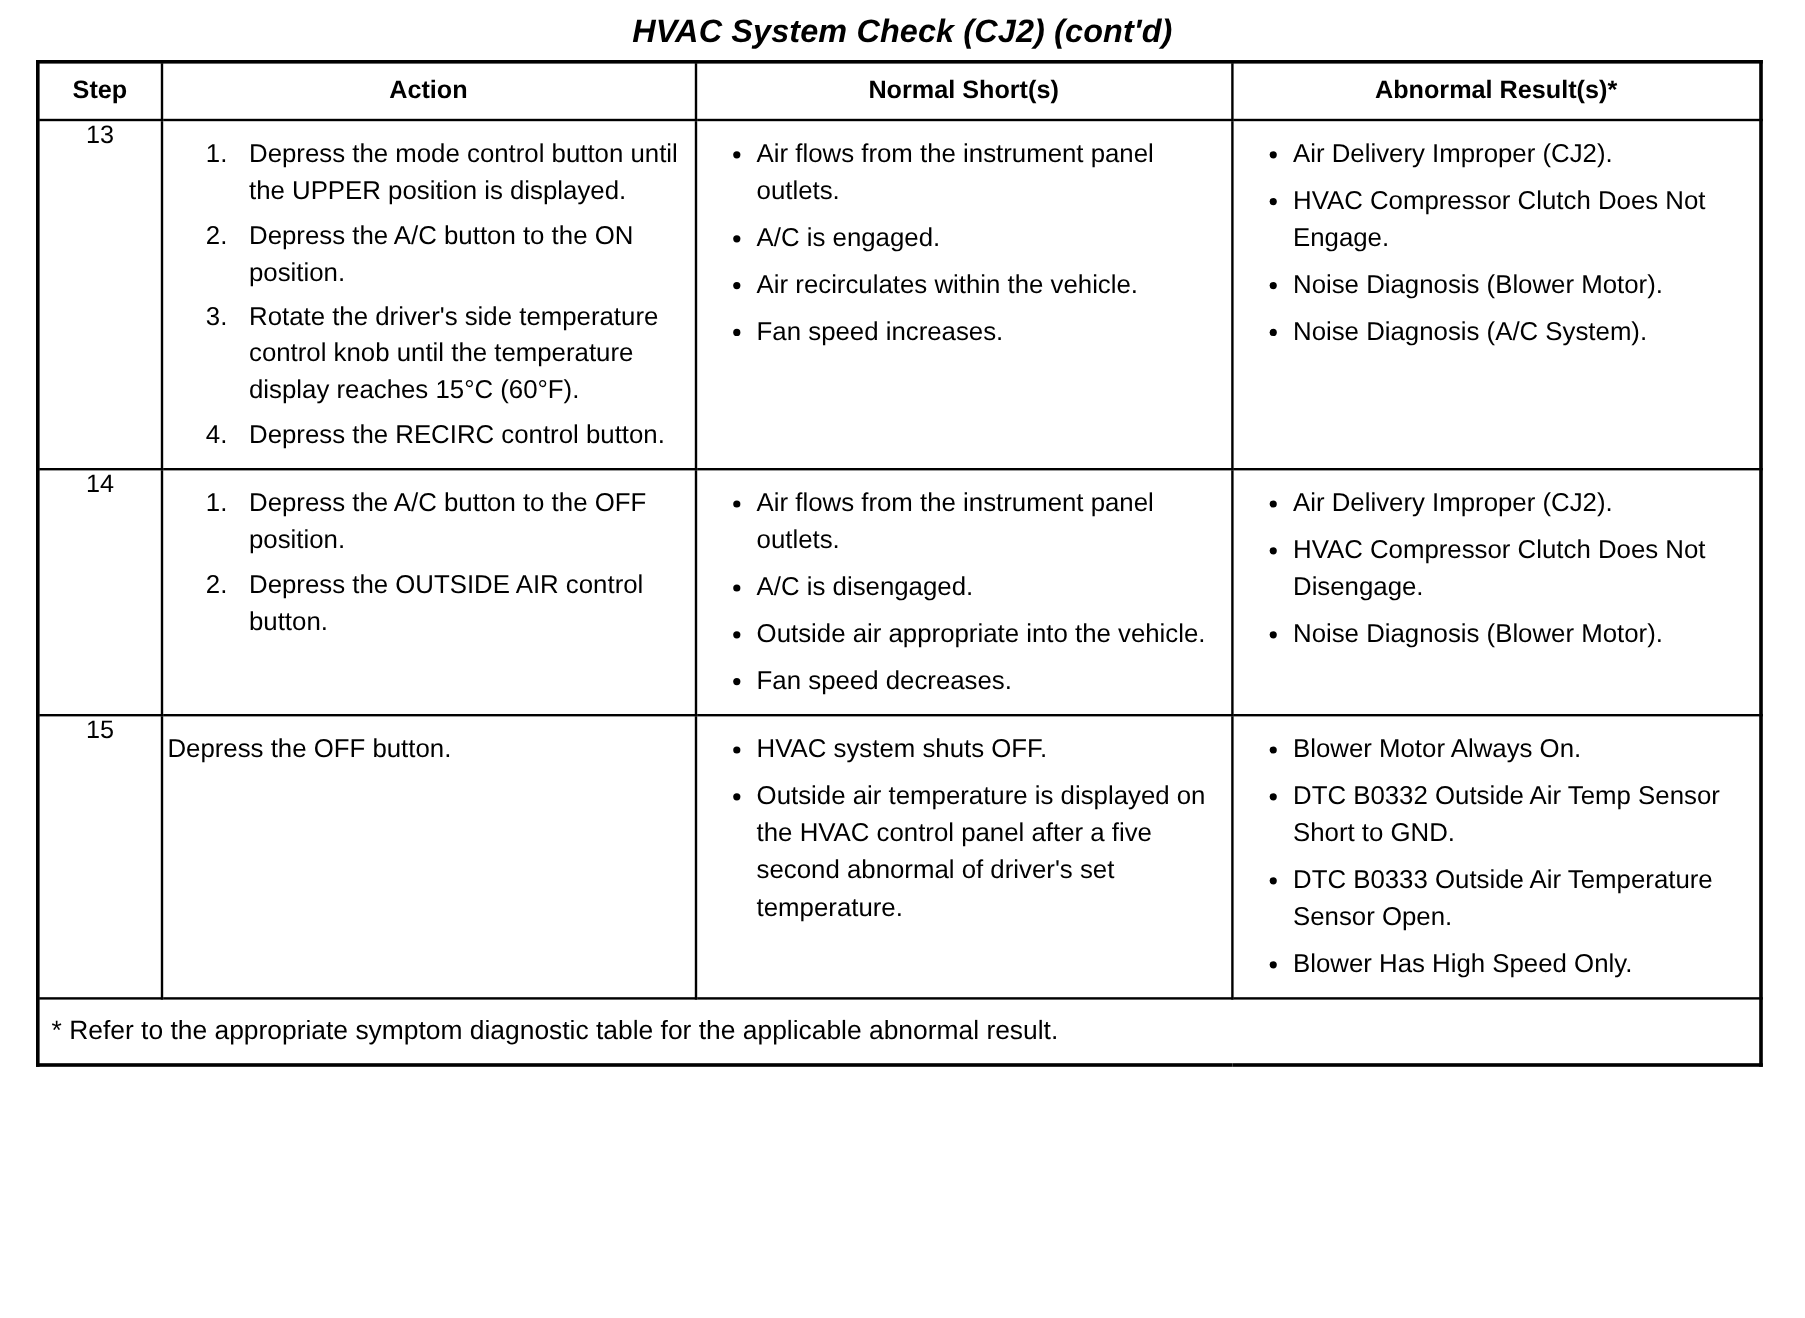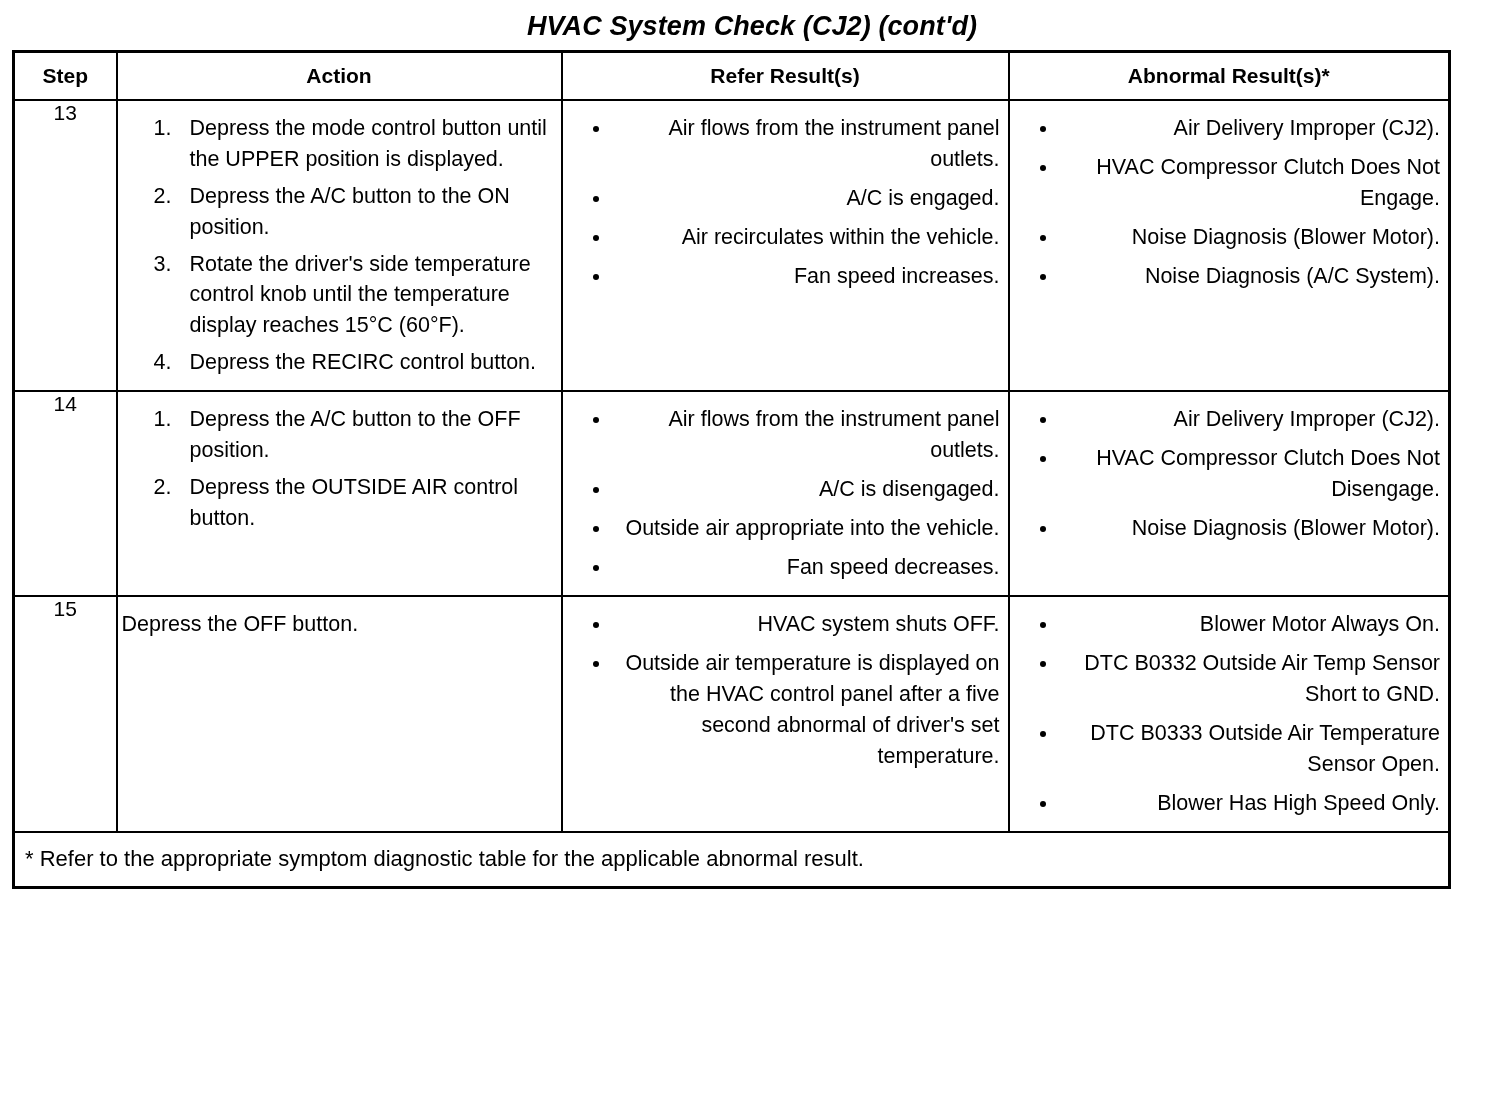--- a/index.html
+++ b/index.html
@@ -26,21 +26,21 @@
     font-size: 27px;
     font-weight: bold;
     letter-spacing: 0.1px;
     padding-top: 12px;
     padding-bottom: 8px;
     line-height: 1.1;
     font-style: italic;
   }
 
   .table-wrap {
-    margin: 0 30px 0 12px;
+    margin: 0 30px 0 30px;
     width: 1284px;
     box-sizing: border-box;
   }
 
   table.hvac {
     border-collapse: collapse;
     table-layout: fixed;
     width: 1436px;
     border: 3px solid #000;
   }
@@ -97,21 +97,20 @@
     top: 0;
     width: 34px;
     text-align: left;
   }
 
   
   ul.bullets {
     list-style: none;
     margin: 0;
     padding: 0;
-    text-align: right;
   }
   ul.bullets > li {
     position: relative;
     padding-left: 42px;
     font-size: 21.5px;
     line-height: 1.44;
     margin-bottom: 8px;
   }
   ul.bullets > li:last-child { margin-bottom: 0; }
   ul.bullets > li::before {
@@ -157,21 +156,21 @@
       <colgroup>
         <col class="c-step">
         <col class="c-action">
         <col class="c-normal">
         <col class="c-abnormal">
       </colgroup>
       <thead>
         <tr>
           <th>Step</th>
           <th>Action</th>
-          <th>Refer Result(s)</th>
+          <th>Normal Short(s)</th>
           <th>Abnormal Result(s)*</th>
         </tr>
       </thead>
       <tbody>
 
         <tr class="r13">
           <td class="step-cell">13</td>
           <td>
             <div class="cell-pad">
               <ol class="steps">

